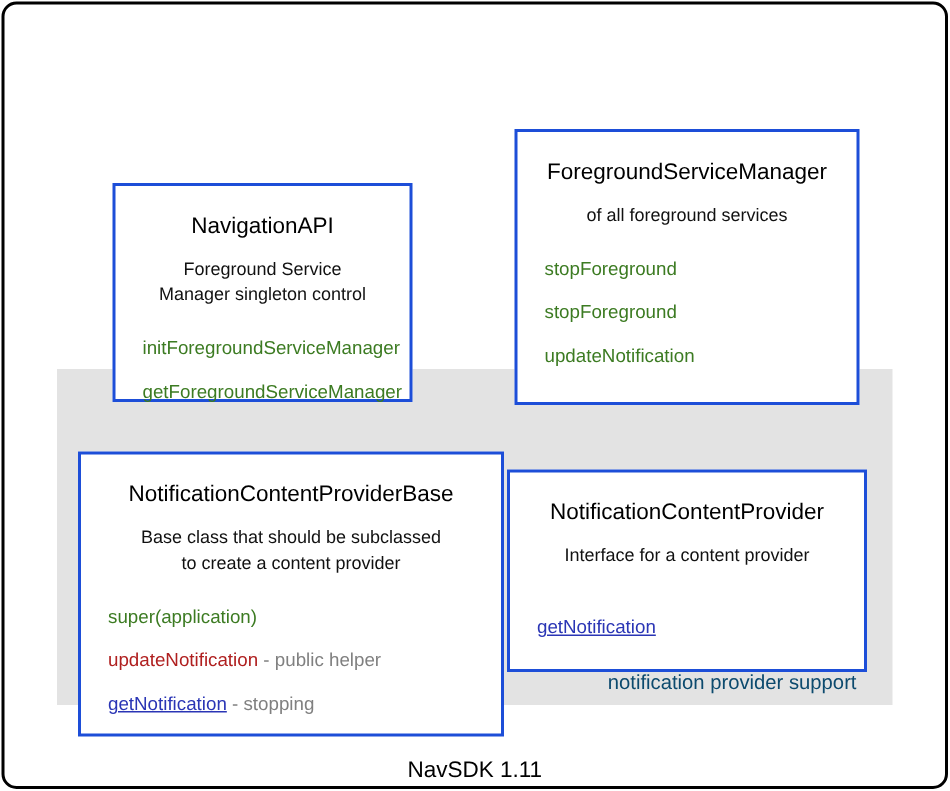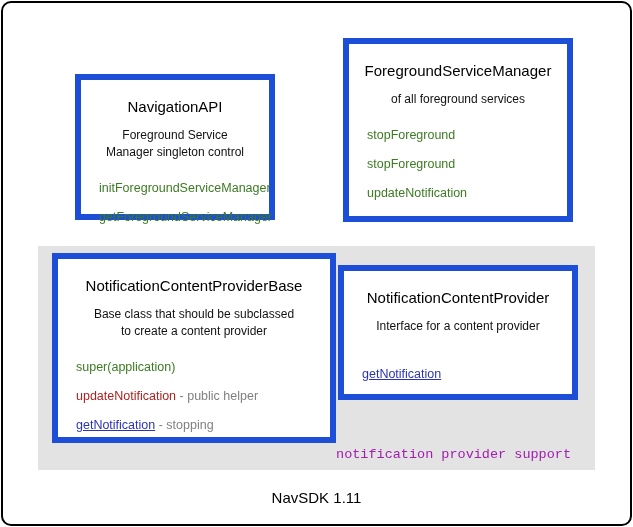--- a/index.html
+++ b/index.html
@@ -24,23 +24,24 @@
   }
   .panel {
     position: absolute;
     left: 38px; top: 246px;
     width: 557px; height: 224px;
     background: var(--panel-gray, #e3e3e3);
   }
   .box {
     position: absolute;
     background: #ffffff;
-    border: 6px solid #1d4ed8;
+    border: 2px solid #1d4ed8;
     box-sizing: border-box;
     padding-top: 18px;
+    margin-top: 48px;
   }
   #box-navigation-api { left: 75px;  top: 74px;  width: 200px; height: 146px; }
   #box-fsm            { left: 343px; top: 38px;  width: 230px; height: 184px; }
   #box-provider-base  { left: 52px;  top: 253px; width: 284px; height: 190px; }
   #box-provider       { left: 338px; top: 265px; width: 240px; height: 135px; }
 
   .box h2 {
     margin: 0 6px;
     font-size: 15px;
     font-weight: 400;
@@ -64,27 +65,26 @@
   .m-green { color: var(--method-green, #3c7b22); }
   .m-red   { color: var(--method-red,   #b02020); }
   .m-blue  { color: var(--method-blue,  #2a35b5); text-decoration: underline; }
   .suffix  { color: var(--suffix-gray,  #808080); }
 
   .panel-caption {
     position: absolute;
     right: 24px;
     bottom: 8px;
     font-size: 13.5px;
-    color: #a21caf;
-    font-family: Liberation Mono, monospace;
+    color: #0c4a6e;
   }
   .footer-label {
     position: absolute;
     left: 0; right: 0;
-    top: 489px;
+    top: 505px;
     text-align: center;
     font-size: 15px;
     color: #000;
   }
 </style>
 </head>
 <body>
 
 <div class="frame"></div>
 

